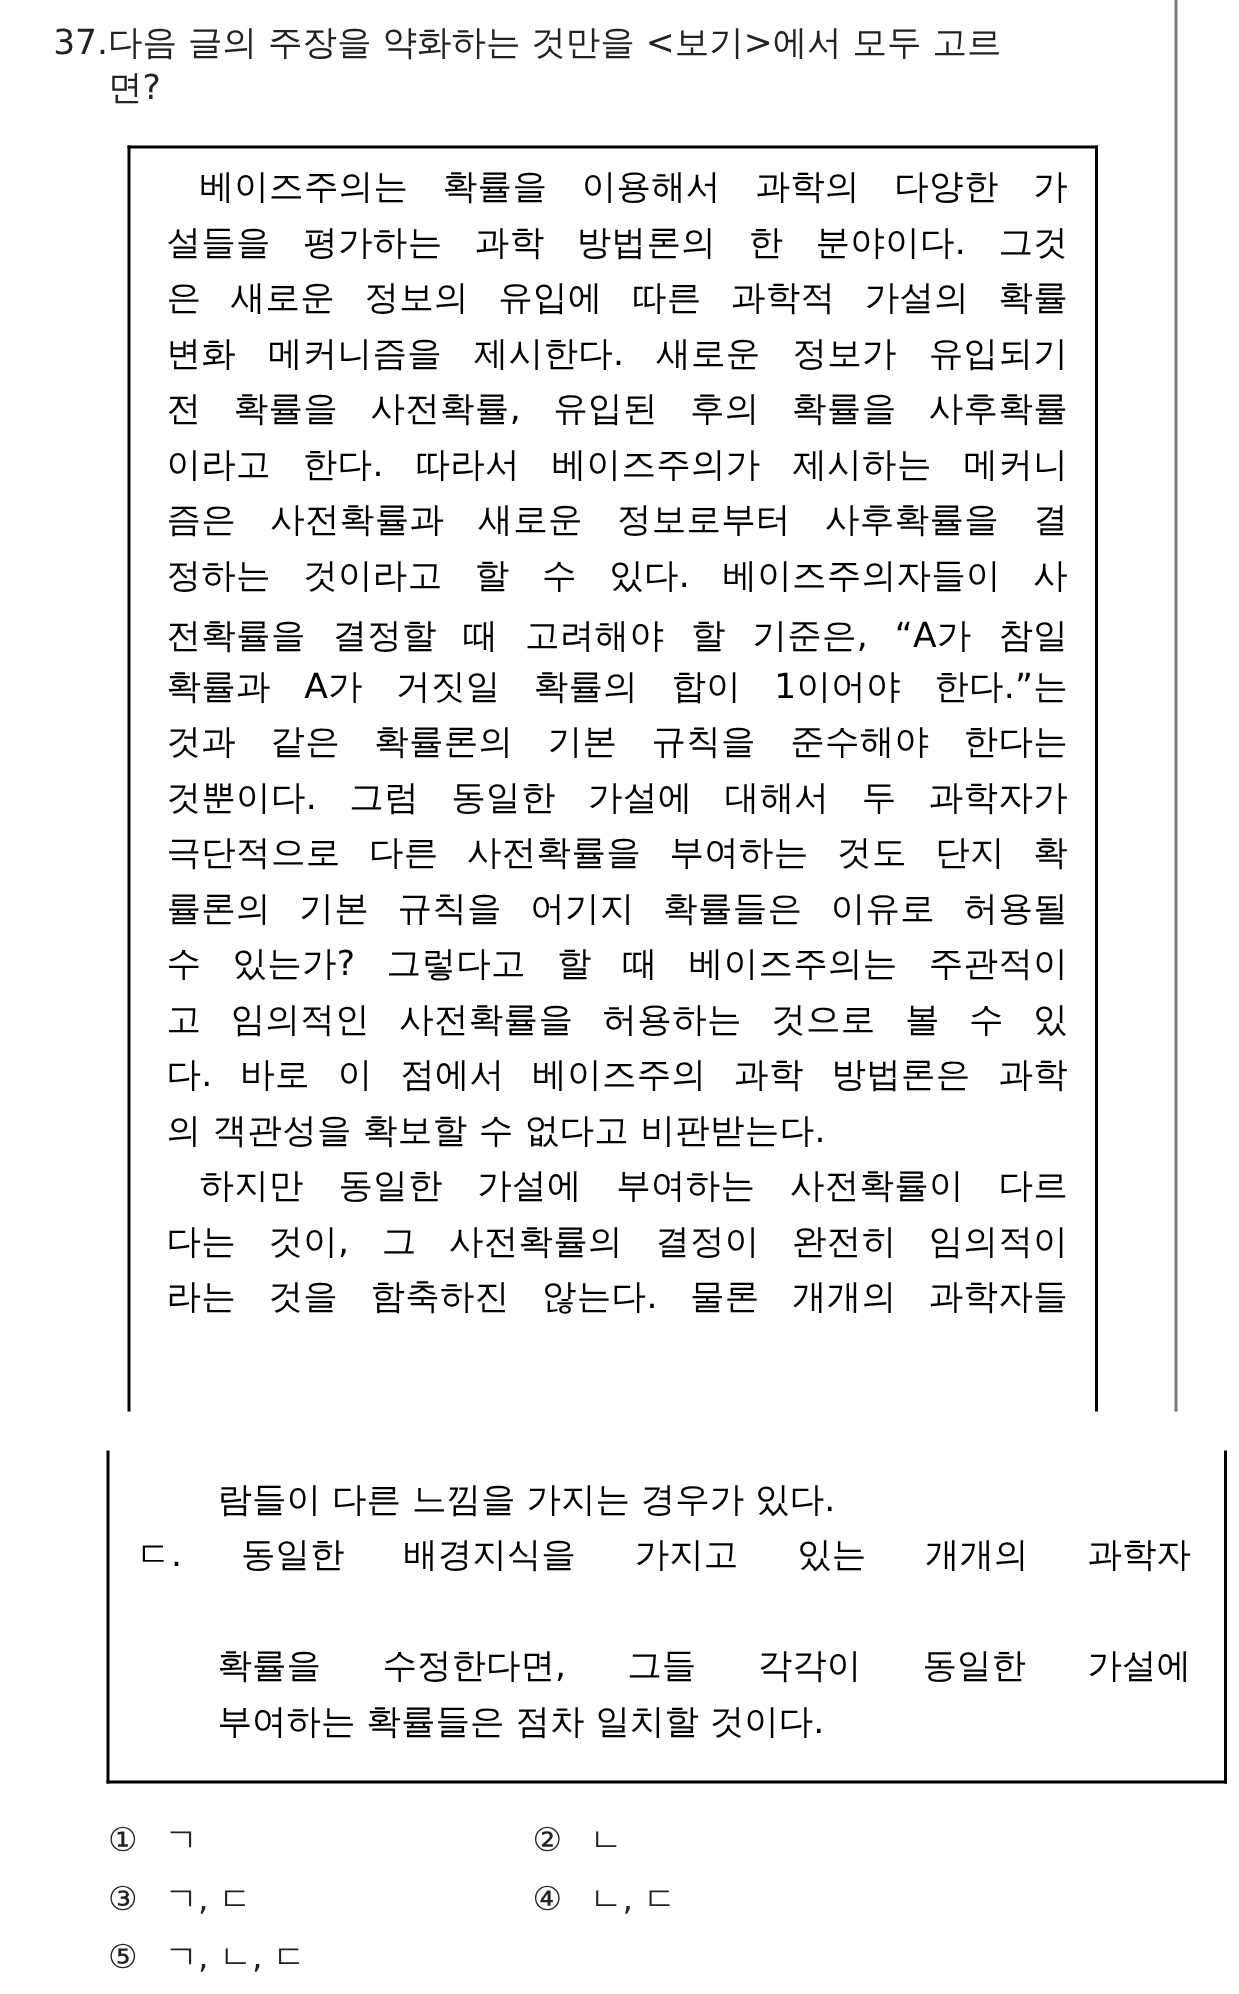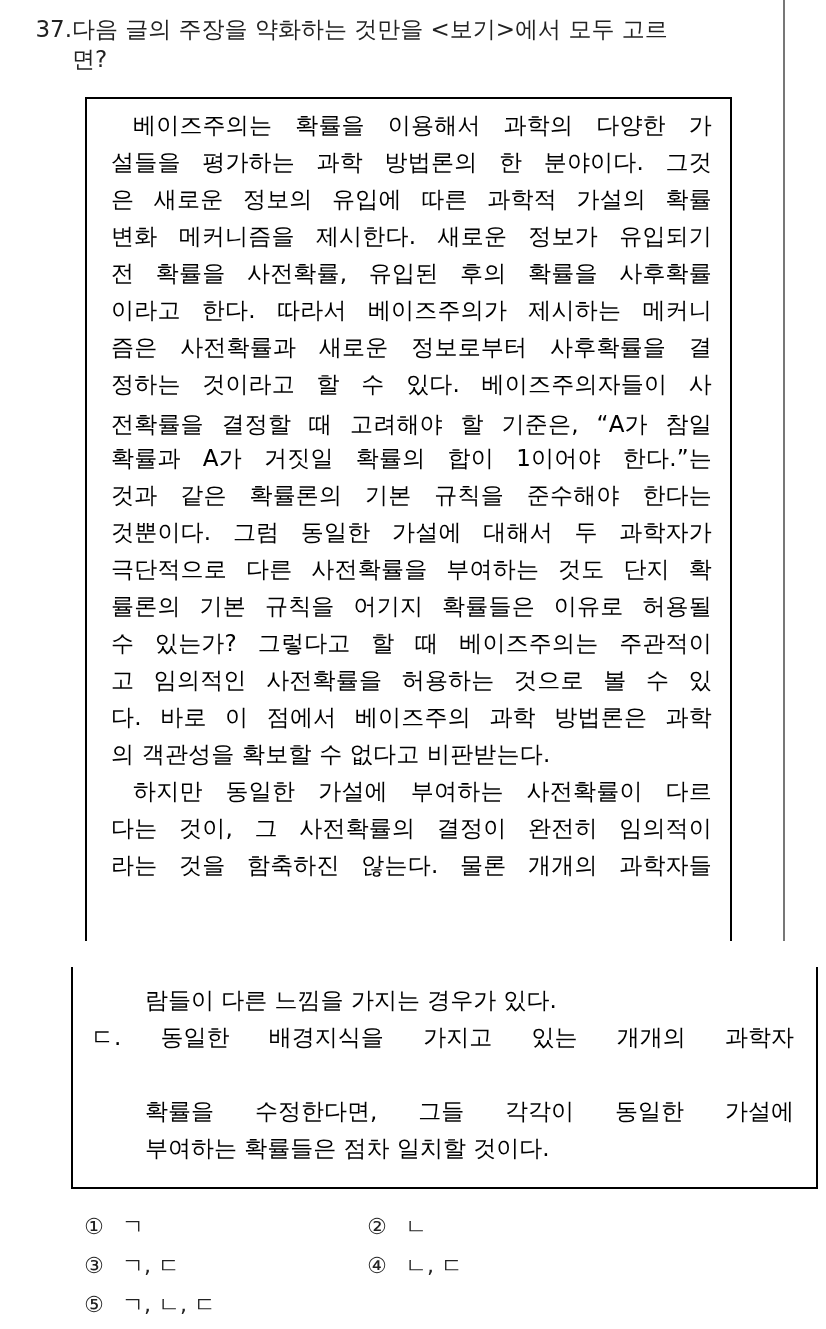--- a/index.html
+++ b/index.html
@@ -18,21 +18,21 @@
   .passage-box .line.indent { left: 46px; }
   .passage-box .line.last { text-align-last: left; }
   .bogi-box { position: absolute; left: 71px; top: 967px; width: 747px; height: 222px;
               border: 2px solid #000; border-top: none; box-sizing: border-box; overflow: hidden; }
   .bogi-box .line { position: absolute; left: 72px; right: 22px; font-size: 23px; height: 37px; line-height: 37px;
                     white-space: nowrap; text-align: justify; text-align-last: justify; }
   .bogi-box .line.lead { left: 18px; }
   .bogi-box .line.last { text-align-last: left; }
   .bogi-box .line.cut { top: -30px; }
   .choices { position: absolute; left: 72px; top: 1212px; width: 600px; font-size: 22px; color: #222; }
-  .choice { position: absolute; white-space: nowrap; margin-left: 12px; }
+  .choice { position: absolute; white-space: nowrap; }
   .choice .mark { display: inline-block; width: 38px; }
 </style>
 </head>
 <body>
 
 <div class="question">
   <div>
     <span class="num">37.</span><span>다음 글의 주장을 약화하는 것만을 &lt;보기&gt;에서 모두 고르</span>
   </div>
   <span class="cont">면?</span>

